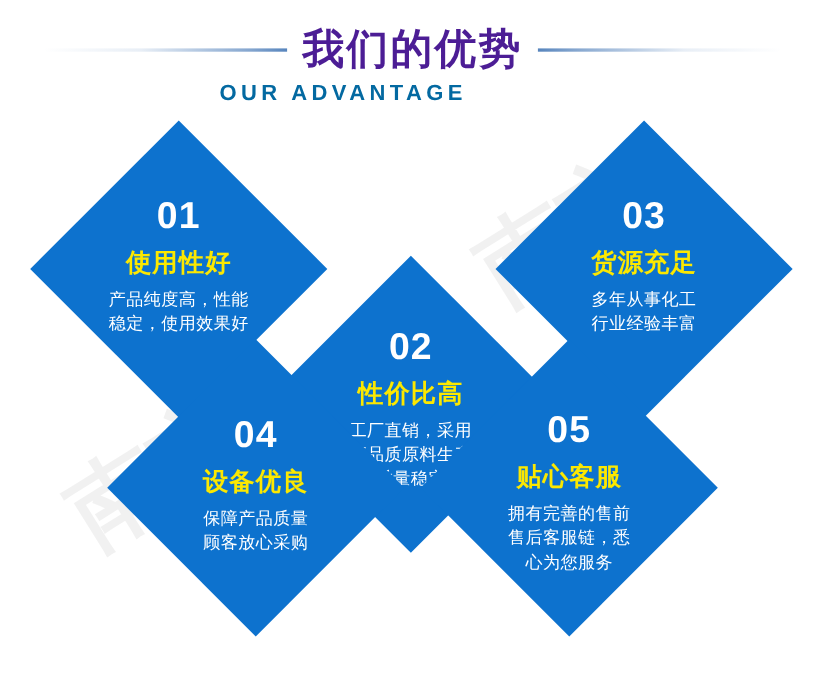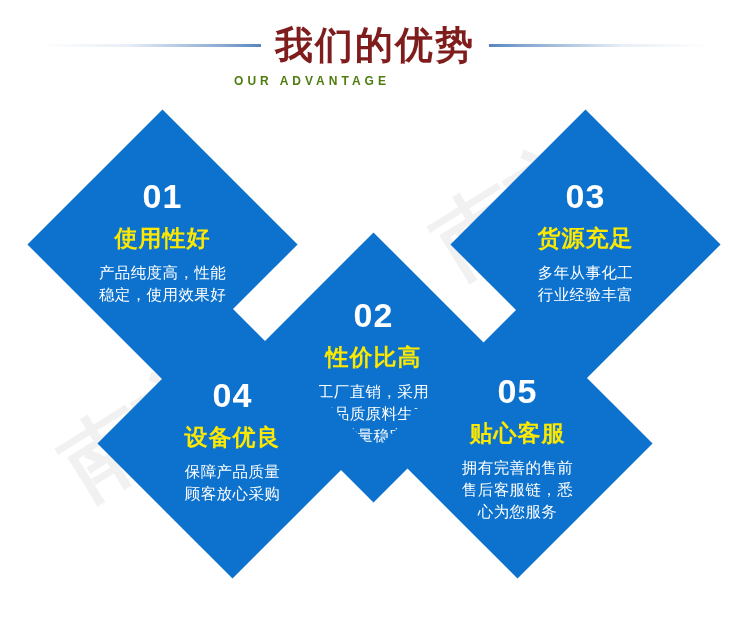--- a/index.html
+++ b/index.html
@@ -43,35 +43,35 @@
   }
   .rule-left {
     background: linear-gradient(to right, rgba(31,92,167,0) 0%, rgba(31,92,167,0.10) 40%, rgba(31,92,167,0.55) 85%, rgba(31,92,167,0.75) 100%);
   }
   .rule-right {
     background: linear-gradient(to left, rgba(31,92,167,0) 0%, rgba(31,92,167,0.10) 40%, rgba(31,92,167,0.55) 85%, rgba(31,92,167,0.75) 100%);
   }
   .main-title {
     font-size: 38px;
     font-weight: bold;
-    color: #7f1d1d;
+    color: #4c1d95;
     letter-spacing: 2px;
     padding: 0 14px;
     white-space: nowrap;
     line-height: 46px;
   }
   .sub-title {
     position: absolute;
     left: 0;
     top: 74px;
     width: 624px;
     text-align: center;
-    font-size: 12px;
+    font-size: 20px;
     letter-spacing: 4px;
-    color: #4d7c0f;
+    color: #0369a1;
     font-weight: bold;
     white-space: nowrap;
   }
 
   
   .watermark {
     position: absolute;
     font-size: 86px;
     font-weight: bold;
     color: rgba(120,120,120,0.10);

